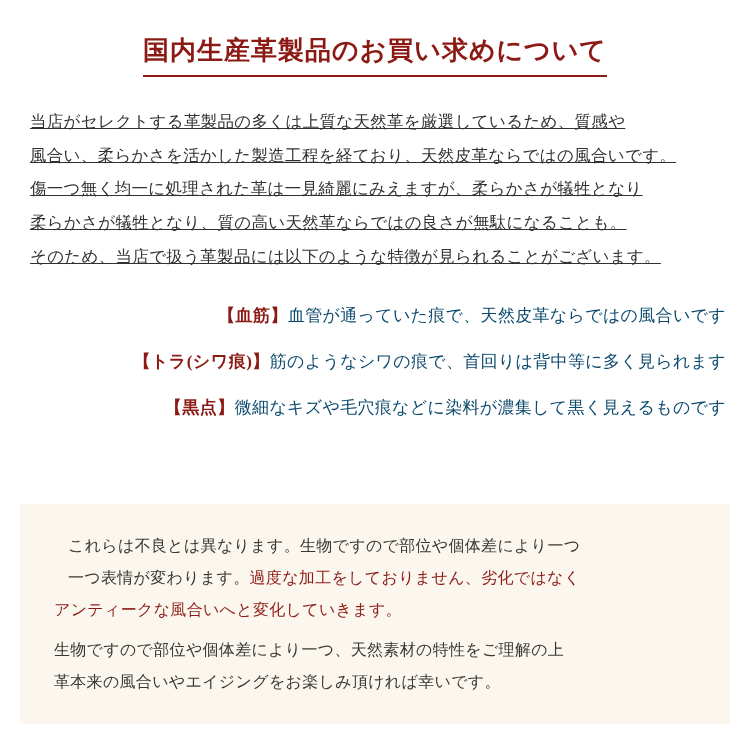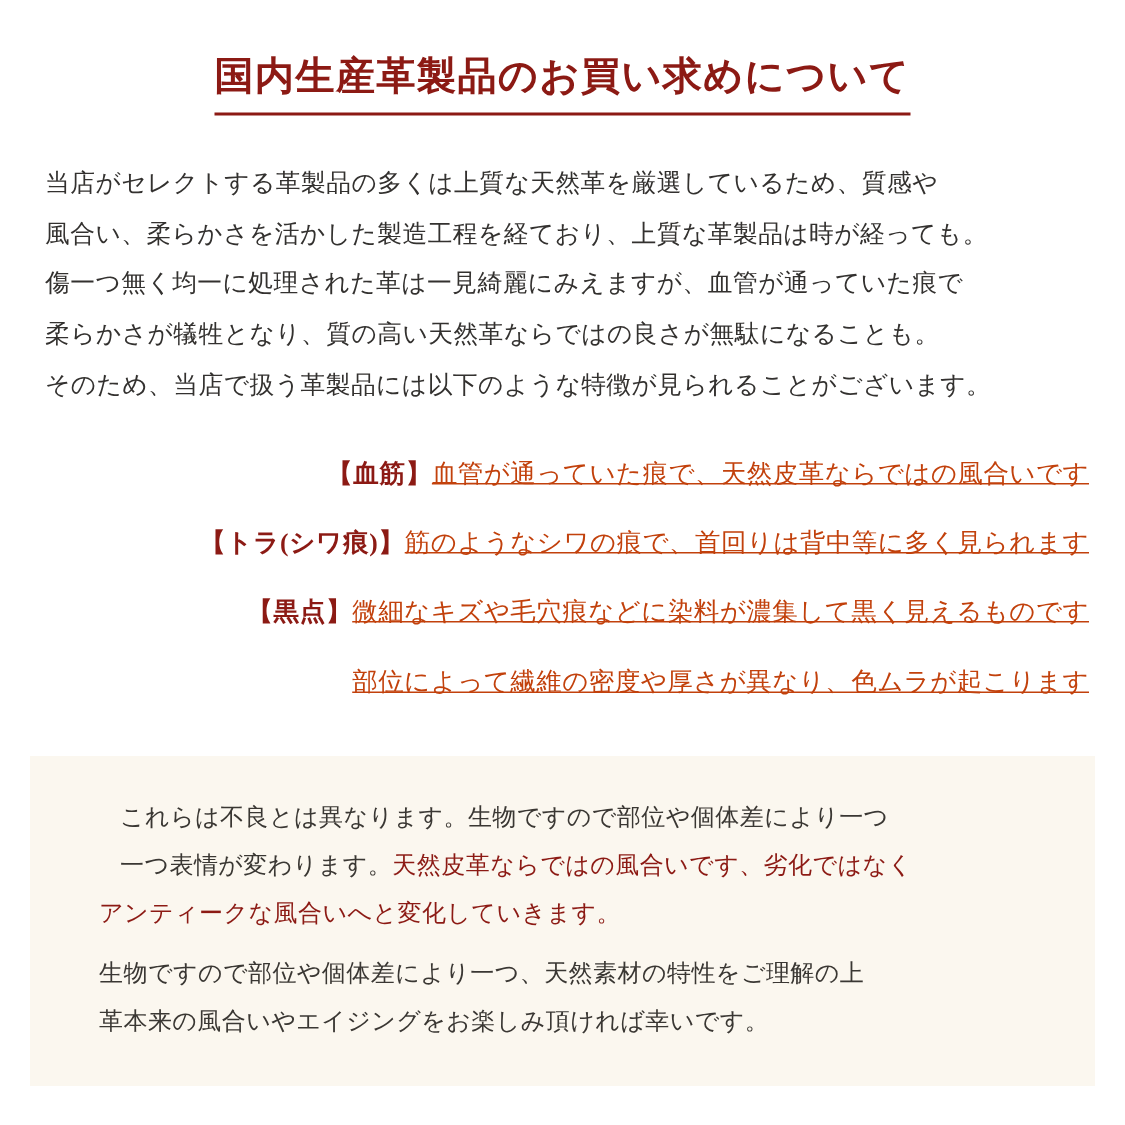--- a/index.html
+++ b/index.html
@@ -42,20 +42,21 @@
   .intro {
     margin: 28px 30px 0 30px;
     font-size: 16.5px;
     line-height: 2.05;
     color: #33312f;
     letter-spacing: 0.3px;
   }
   .intro p {
     margin: 0;
     white-space: nowrap;
+    text-decoration: underline;
   }
 
   
   .features {
     margin: 26px 24px 0 24px;
     font-size: 17px;
     line-height: 1.9;
     color: #33312f;
   }
   .feature-row {
@@ -64,33 +65,32 @@
     align-items: baseline;
     margin-bottom: 14px;
     white-space: nowrap;
   }
   .feature-tag {
     color: #8c1a14;
     font-weight: bold;
     letter-spacing: 0.5px;
   }
   .feature-text {
-    color: #c2410c;
+    color: #0c4a6e;
     letter-spacing: 0.3px;
-    text-decoration: underline;
   }
 
   
   .note-box {
     position: absolute;
     left: 20px;
     right: 20px;
     bottom: 26px;
     background: #fbf7ef;
-    padding: 26px 34px 26px 46px;
+    padding: 26px 34px 26px 34px;
     box-sizing: border-box;
   }
   .note-line {
     font-size: 16px;
     line-height: 2.0;
     color: #3a3733;
     letter-spacing: 0.3px;
     white-space: nowrap;
   }
   .note-line.indent {
@@ -107,48 +107,47 @@
 <body>
 
 <div class="page">
 
   <div class="title-wrap">
     <div class="title">国内生産革製品のお買い求めについて</div>
   </div>
 
   <div class="intro">
     <p>当店がセレクトする革製品の多くは上質な天然革を厳選しているため、質感や</p>
-    <p>風合い、柔らかさを活かした製造工程を経ており、上質な革製品は時が経っても。</p>
-    <p>傷一つ無く均一に処理された革は一見綺麗にみえますが、血管が通っていた痕で</p>
+    <p>風合い、柔らかさを活かした製造工程を経ており、天然皮革ならではの風合いです。</p>
+    <p>傷一つ無く均一に処理された革は一見綺麗にみえますが、柔らかさが犠牲となり</p>
     <p>柔らかさが犠牲となり、質の高い天然革ならではの良さが無駄になることも。</p>
     <p>そのため、当店で扱う革製品には以下のような特徴が見られることがございます。</p>
   </div>
 
   <div class="features">
     <div class="feature-row">
       <span class="feature-tag">【血筋】</span>
       <span class="feature-text">血管が通っていた痕で、天然皮革ならではの風合いです</span>
     </div>
     <div class="feature-row">
       <span class="feature-tag">【トラ(シワ痕)】</span>
       <span class="feature-text">筋のようなシワの痕で、首回りは背中等に多く見られます</span>
     </div>
     <div class="feature-row">
       <span class="feature-tag">【黒点】</span>
       <span class="feature-text">微細なキズや毛穴痕などに染料が濃集して黒く見えるものです</span>
     </div>
     <div class="feature-row">
-      <span class="feature-text">部位によって繊維の密度や厚さが異なり、色ムラが起こります</span>
     </div>
   </div>
 
   <div class="note-box">
     <div class="note-line indent">これらは不良とは異なります。生物ですので部位や個体差により一つ</div>
     <div class="note-line indent">
-      <span>一つ表情が変わります。</span><span class="hl-red">天然皮革ならではの風合いです、</span><span class="hl-red">劣化ではなく</span>
+      <span>一つ表情が変わります。</span><span class="hl-red">過度な加工をしておりません、</span><span class="hl-red">劣化ではなく</span>
     </div>
     <div class="note-line">
       <span class="hl-red">アンティークな風合いへと変化していきます。</span>
     </div>
     <div class="gap-line"></div>
     <div class="note-line">生物ですので部位や個体差により一つ、天然素材の特性をご理解の上</div>
     <div class="note-line">革本来の風合いやエイジングをお楽しみ頂ければ幸いです。</div>
   </div>
 
 </div>

